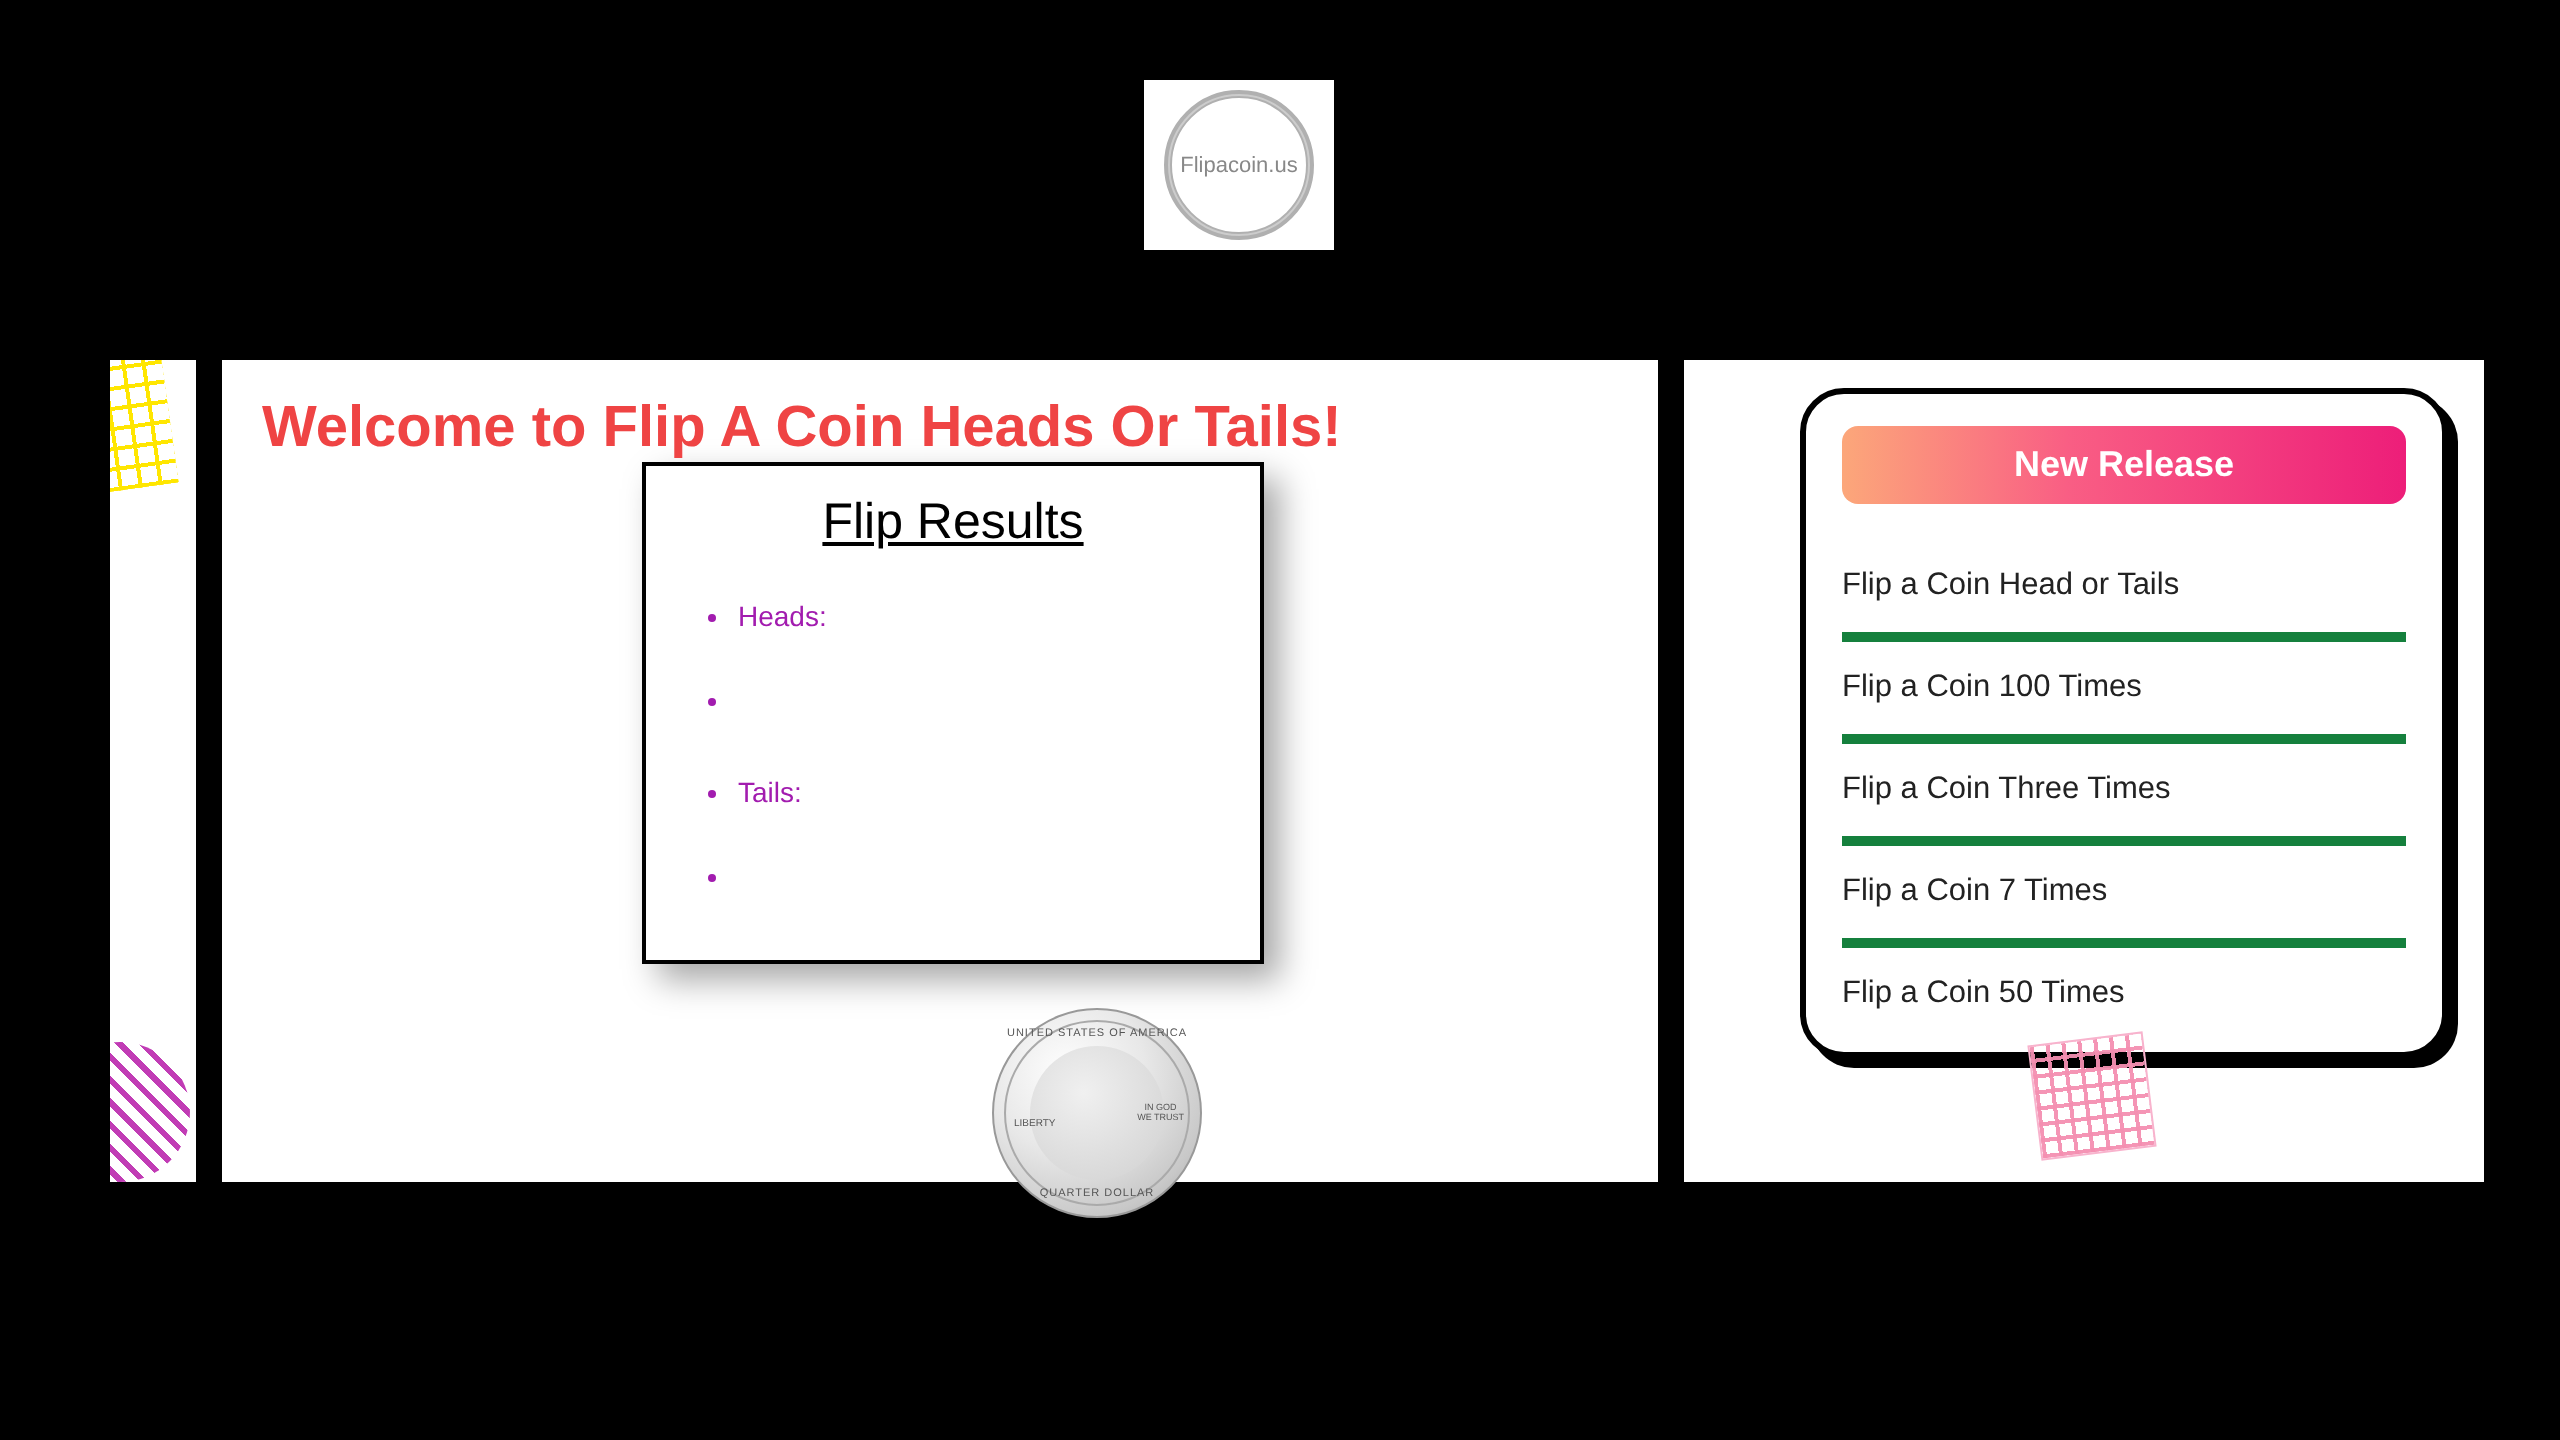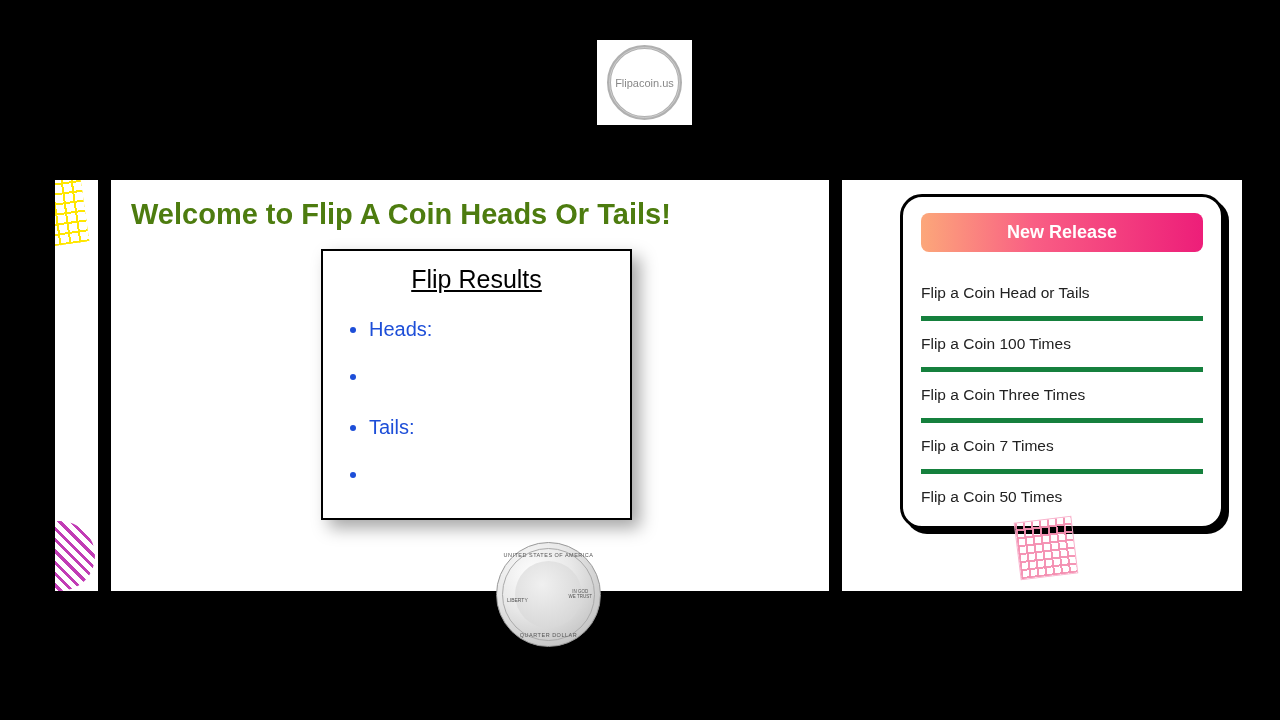--- a/index.html
+++ b/index.html
@@ -7,21 +7,21 @@
   background: #000;
   font-family: -apple-system, BlinkMacSystemFont, 'Segoe UI', Arial, sans-serif;
   width: 1280px;
   height: 720px;
   overflow: hidden;
   position: relative;
 }
 .logo-area {
   position: absolute;
   top: 40px;
-  left: 597px;
+  left: 572px;
   width: 95px;
   height: 85px;
   background: #fff;
   display: flex;
   align-items: center;
   justify-content: center;
 }
 .logo-circle {
   width: 75px;
   height: 75px;
@@ -83,44 +83,43 @@
   flex: 1;
   background: #fff;
   padding: 18px 20px 0 20px;
   border-left: 3px solid #000;
   border-right: 3px solid #000;
   position: relative;
 }
 .main-title {
   font-size: 29px;
   font-weight: 800;
-  color: #4d7c0f;
-  margin-bottom: 18px;
+  color: #ef4444;
 }
 .results-box {
   width: 311px;
   margin-left: 190px;
   border: 2px solid #000;
   padding: 14px 24px 24px 24px;
   box-shadow: 8px 8px 16px rgba(0,0,0,0.35);
   background: #fff;
 }
 .results-title {
   text-align: center;
   font-size: 25px;
   text-decoration: underline;
   margin-bottom: 12px;
 }
 .results-list {
   list-style: disc;
   padding-left: 22px;
 }
 .results-list li {
-  font-size: 20px;
-  color: #1d4ed8;
+  font-size: 14px;
+  color: #a21caf;
   margin-bottom: 8px;
   min-height: 18px;
   margin-top: 24px;
 }
 .results-list li.gap { margin-bottom: 28px; }
 .coin {
   width: 105px;
   height: 105px;
   border-radius: 50%;
   margin: 22px 0 0 365px;

